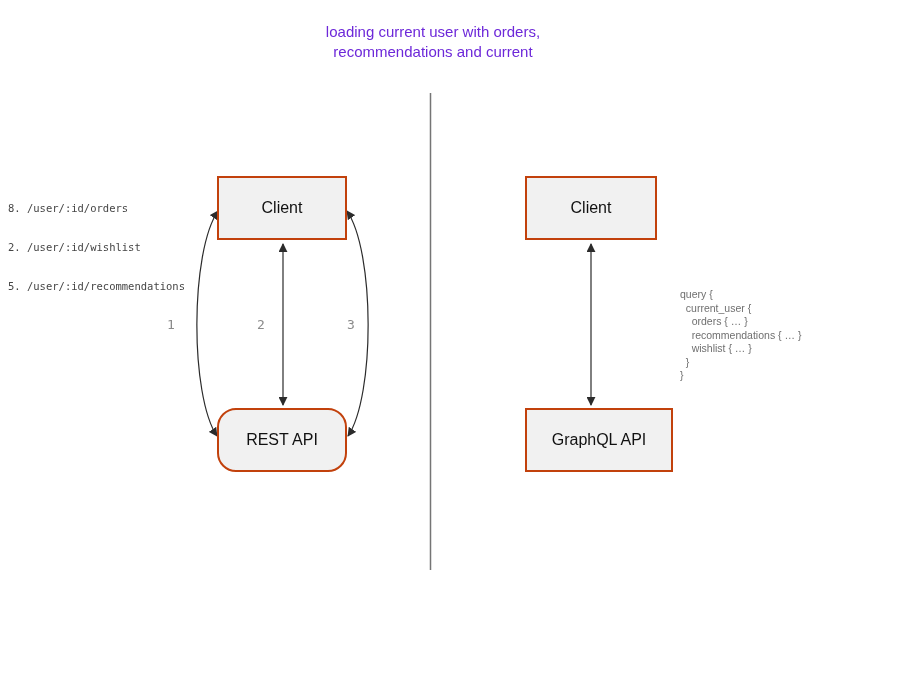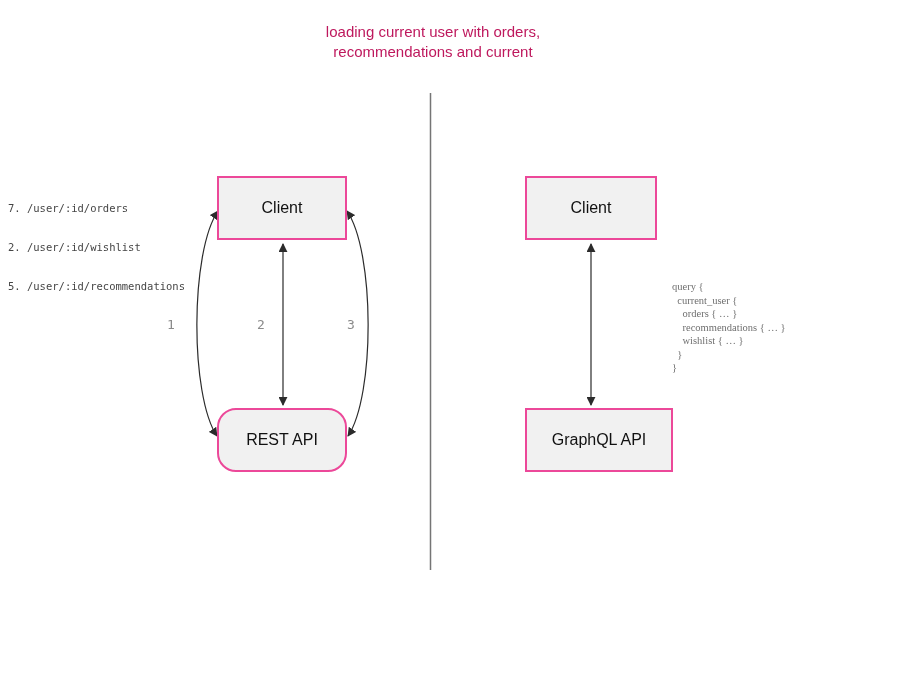--- a/index.html
+++ b/index.html
@@ -16,38 +16,38 @@
     overflow: hidden;
   }
   .title {
     position: absolute;
     left: 0;
     top: 22px;
     width: 866px;
     text-align: center;
     font-size: 15px;
     line-height: 20px;
-    color: #be185d;
+    color: #6d28d9;
   }
   .endpoint-list {
     position: absolute;
     left: 8px;
     top: 176px;
     font-family: "DejaVu Sans Mono", monospace;
     font-size: 10.5px;
     line-height: 13px;
     color: #454545;
     white-space: pre;
   }
   .node-box {
     position: absolute;
     width: 130px;
     height: 64px;
     background: #f1f1f1;
-    border: 2px solid #ec4899;
+    border: 2px solid #c2410c;
     box-sizing: border-box;
     display: flex;
     align-items: center;
     justify-content: center;
     font-size: 16px;
     color: #111111;
   }
   #box-client-left  { left: 217px; top: 176px; }
   #box-rest-api     { left: 217px; top: 408px; border-radius: 19px; }
   #box-client-right { left: 525px; top: 176px; width: 132px; }
@@ -58,46 +58,46 @@
     font-size: 13px;
     color: #8a8a8a;
   }
   #arrow-label-1 { left: 167px; top: 317px; }
   #arrow-label-2 { left: 257px; top: 317px; }
   #arrow-label-3 { left: 347px; top: 317px; }
   .query-text {
     position: absolute;
     left: 664px;
     top: 272px;
-    font-family: Liberation Serif, serif;
+    font-family: Liberation Sans, sans-serif;
     font-size: 10.5px;
     line-height: 13.5px;
     color: #6f6f6f;
     white-space: pre;
-    margin: 8px;
+    margin: 16px;
   }
   svg.overlay {
     position: absolute;
     left: 0;
     top: 0;
     pointer-events: none;
   }
 </style>
 </head>
 <body>
 
 <div id="canvas">
 
   <div class="title">
     <div>loading current user with orders,</div>
     <div>recommendations and current</div>
   </div>
 
   <div class="endpoint-list">
-    <div>7. /user/:id/orders</div>
+    <div>8. /user/:id/orders</div>
     <div>2. /user/:id/wishlist</div>
     <div>5. /user/:id/recommendations</div>
   </div>
 
   <svg class="overlay" width="917" height="689" viewBox="0 0 917 689">
     <defs>
       <marker id="ah" viewBox="0 0 10 10" refX="9" refY="5" markerWidth="7.5" markerHeight="7.5" orient="auto-start-reverse">
         <path d="M0,0 L10,5 L0,10 z" fill="#2b2b2b"></path>
       </marker>
     </defs>

